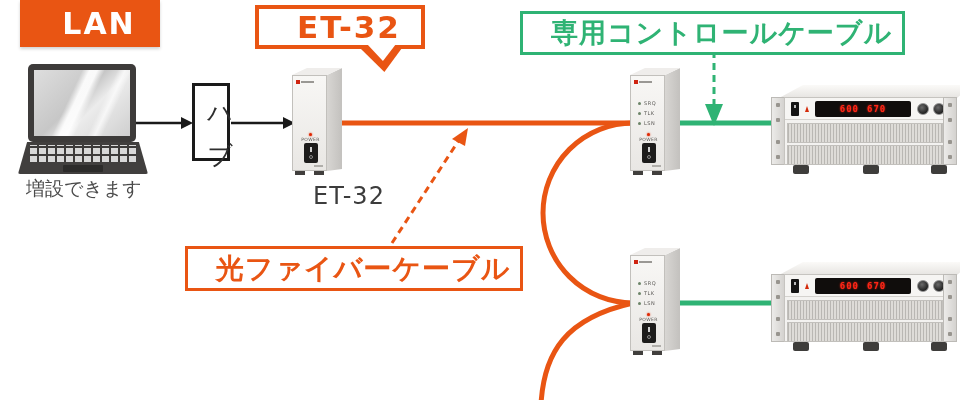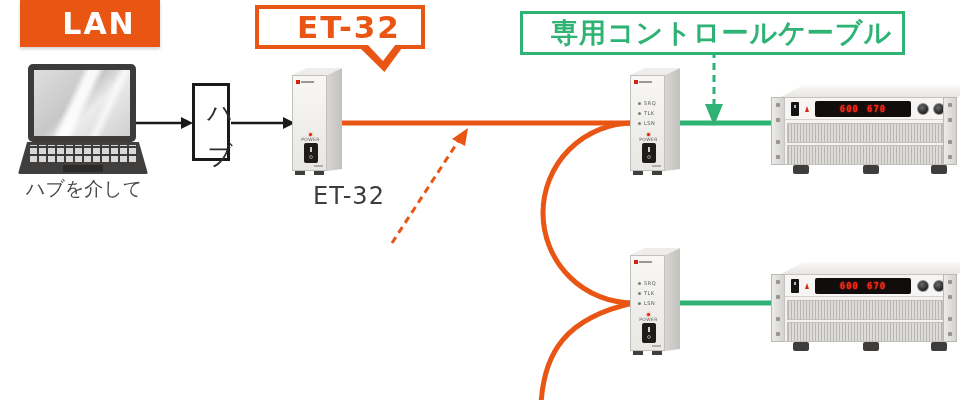--- a/index.html
+++ b/index.html
@@ -164,21 +164,21 @@
         <div class="lt-shine"></div>
       </div>
     </div>
     <div class="lt-base">
       <div class="lt-keys"></div>
       <div class="lt-pad"></div>
     </div>
   </div>
 
   <div class="abs note">
-    <div>ハブを介して</div>
+    <div>増設できます</div>
   </div>
 
   <div class="abs hub">
     <span>ハブ</span>
   </div>
 
   <div class="abs callout">ET-32</div>
   <div class="abs callout-tail-outer"></div>
   <div class="abs callout-tail-inner"></div>
 
@@ -336,15 +336,16 @@
       <div class="p-hole" style="top:5px;"></div>
       <div class="p-hole" style="top:20px;"></div>
       <div class="p-hole" style="top:42px;"></div>
       <div class="p-hole" style="top:57px;"></div>
     </div>
     <div class="p-foot f1"></div>
     <div class="p-foot f2"></div>
     <div class="p-foot f3"></div>
   </div>
 
+  <div class="abs label-box label-fiber">光ファイバーケーブル</div>
   <div class="abs label-box label-control">専用コントロールケーブル</div>
 
 </div>
 
 </body></html>

